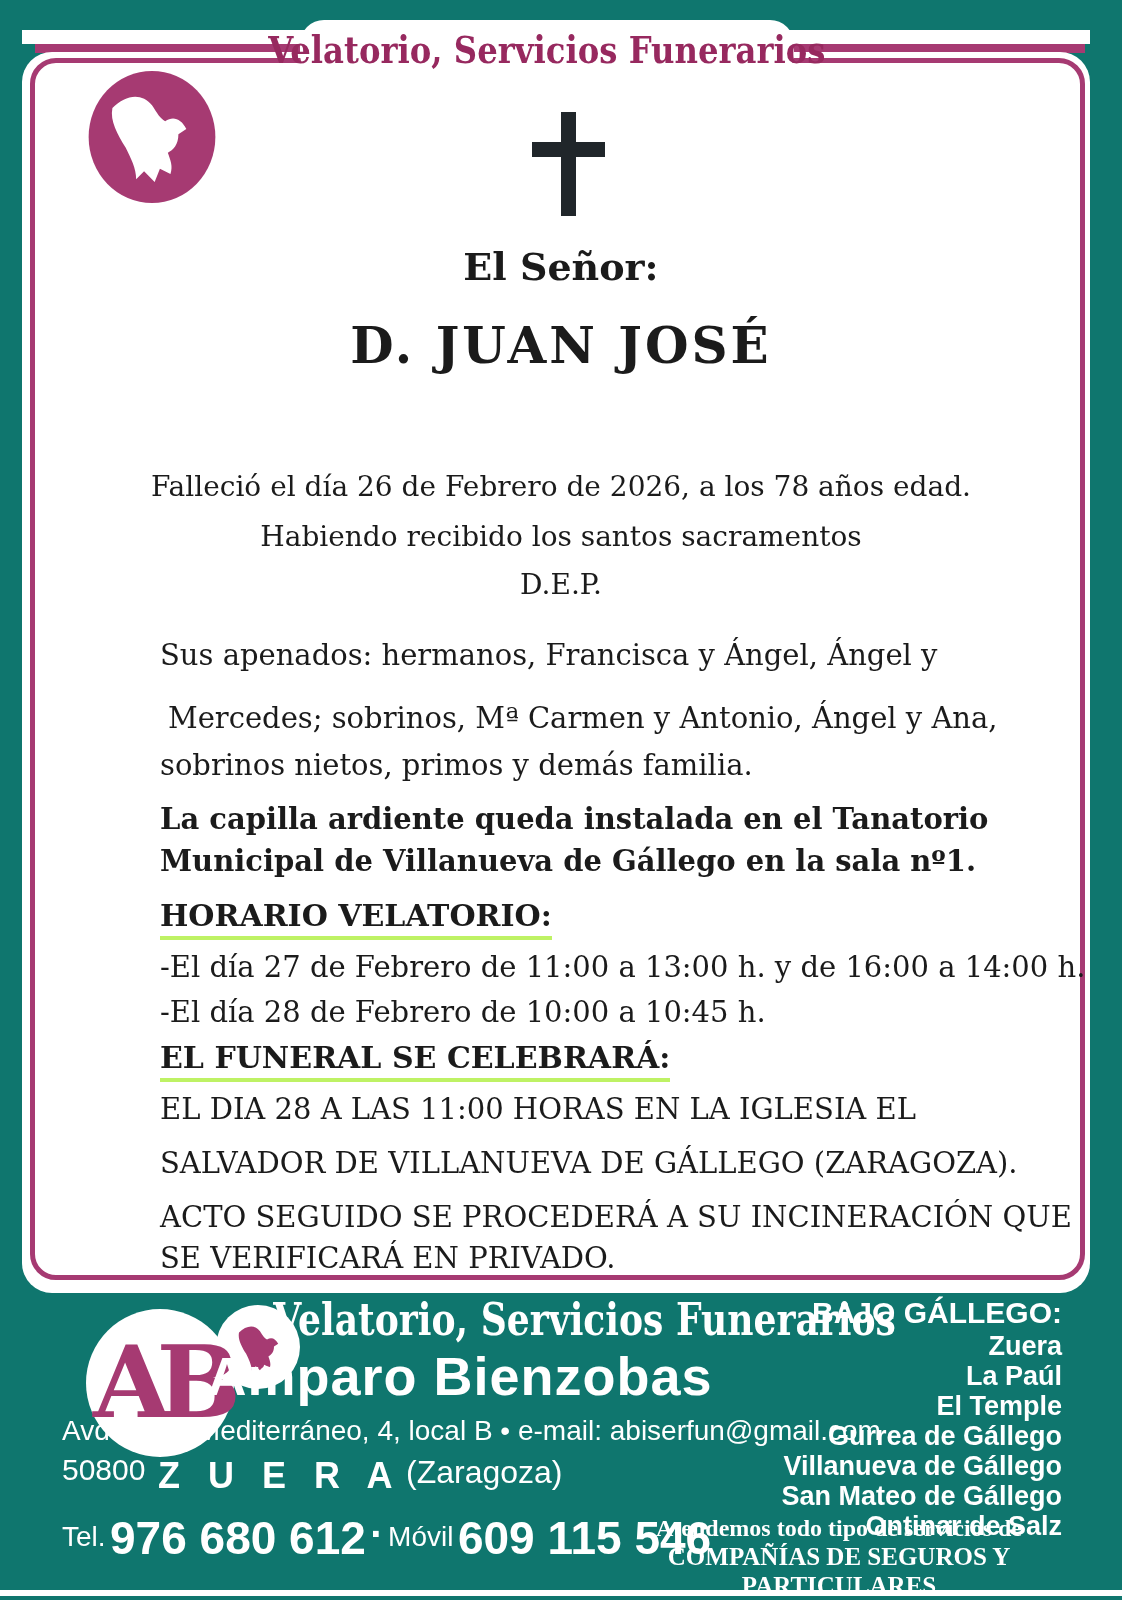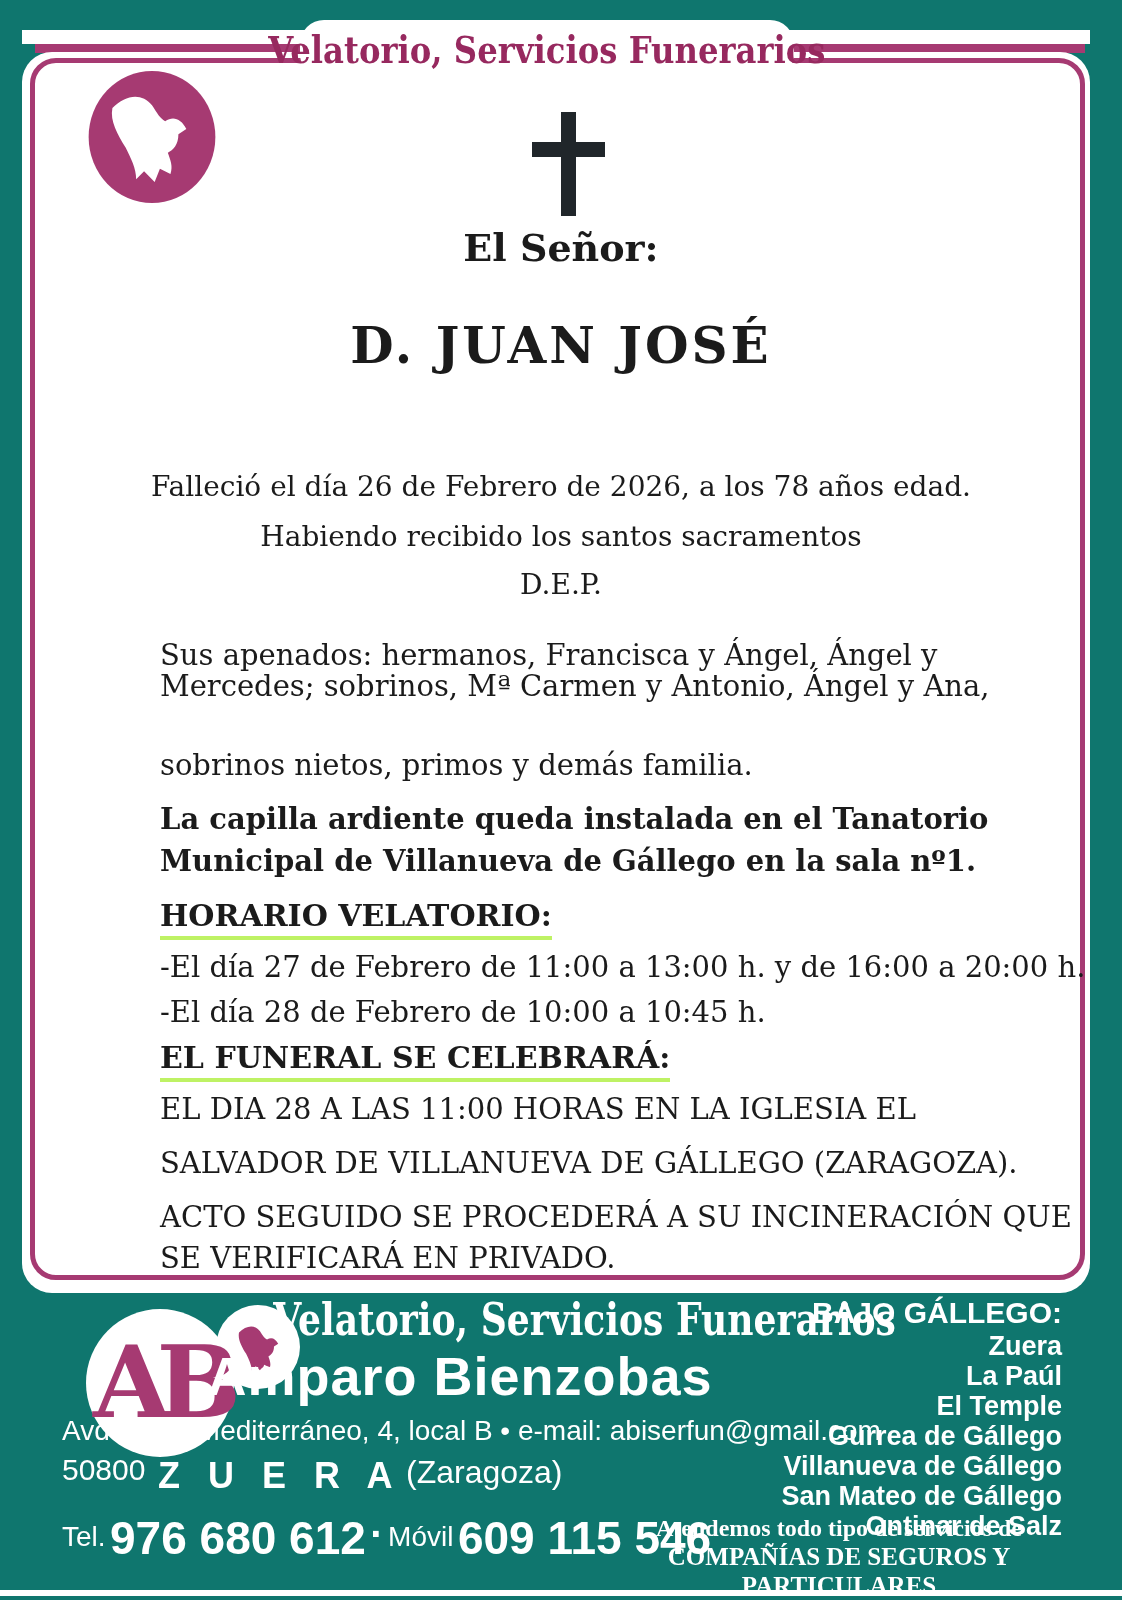--- a/index.html
+++ b/index.html
@@ -15,28 +15,28 @@
   .banner-title{font-family:"DejaVu Serif",serif;font-weight:bold;font-size:38px;color:#97295f;
                 display:inline-block;transform:scaleX(0.85);white-space:nowrap;letter-spacing:0px;}
   .bottom-white-line{position:absolute;left:0;top:1590px;width:1122px;height:6px;background:#fff;}
   
   .content{position:absolute;left:0;top:0;width:1122px;height:1293px;z-index:4;color:#1b1b1b;}
   .dove-logo{position:absolute;left:86px;top:70px;width:132px;height:134px;}
   .cross{position:absolute;left:532px;top:112px;width:73px;height:104px;}
   .cross:before{content:"";position:absolute;left:29px;top:0;width:15px;height:104px;background:#20262a;}
   .cross:after{content:"";position:absolute;left:0;top:30px;width:73px;height:15px;background:#20262a;}
   .center-line{position:absolute;left:61px;width:1000px;text-align:center;white-space:nowrap;}
-  .salutation{top:225px;font-size:38px;font-weight:bold;}
+  .salutation{top:244px;font-size:38px;font-weight:bold;}
   .name1{top:316px;font-size:50px;font-weight:bold;letter-spacing:3px;}
   .name2{top:388px;font-size:50px;font-weight:bold;letter-spacing:3px;}
   .death{top:470px;font-size:28px;}
   .sacr{top:520px;font-size:28px;}
   .dep{top:568px;font-size:28px;}
   .left-line{position:absolute;left:160px;font-size:29px;white-space:nowrap;}
-  .fam0{top:638px;} .fam1{top:669px;} .fam2{top:748px;}
+  .fam0{top:638px;} .fam1{top:701px;margin-left:8px;} .fam2{top:748px;}
   .chap{font-weight:bold;font-size:29px;}
   .chap0{top:802px;} .chap1{top:844px;}
   .section-head{font-weight:bold;font-size:30px;border-bottom:4px solid #bef264;padding-bottom:3px;}
   .wakehead{top:898px;}
   .wake0{top:950px;} .wake1{top:995px;}
   .funhead{top:1040px;}
   .fun0{top:1092px;} .fun1{top:1146px;} .fun2{top:1200px;} .fun3{top:1241px;}
   
   .footer{position:absolute;left:0;top:1293px;width:1122px;height:297px;color:#fff;z-index:2;}
   .ab-logo{position:absolute;left:60px;top:8px;width:250px;height:160px;}
@@ -92,21 +92,21 @@
     <div class="left-line fam0">Sus apenados: hermanos, Francisca y Ángel, Ángel y</div>
     <div class="left-line fam1">Mercedes; sobrinos, Mª Carmen y Antonio, Ángel y Ana,</div>
     <div class="left-line fam2">sobrinos nietos,  primos y demás familia.</div>
 
     <div class="left-line chap chap0">La capilla ardiente queda instalada en el Tanatorio</div>
     <div class="left-line chap chap1">Municipal de Villanueva de Gállego en la sala nº1.</div>
 
     <div class="left-line wakehead">
       <span class="section-head">HORARIO VELATORIO:</span>
     </div>
-    <div class="left-line wake0">-El día 27 de Febrero de 11:00 a 13:00 h. y de 16:00 a 20:00 h.</div>
+    <div class="left-line wake0">-El día 27 de Febrero de 11:00 a 13:00 h. y de 16:00 a 14:00 h.</div>
     <div class="left-line wake1">-El día 28 de Febrero de 10:00 a 10:45 h.</div>
 
     <div class="left-line funhead">
       <span class="section-head">EL FUNERAL SE CELEBRARÁ:</span>
     </div>
     <div class="left-line fun0">EL DIA 28 A LAS 11:00 HORAS EN LA IGLESIA EL</div>
     <div class="left-line fun1">SALVADOR DE VILLANUEVA DE GÁLLEGO (ZARAGOZA).</div>
     <div class="left-line fun2">ACTO SEGUIDO SE PROCEDERÁ A SU INCINERACIÓN QUE</div>
     <div class="left-line fun3">SE VERIFICARÁ EN PRIVADO.</div>
   </div>

